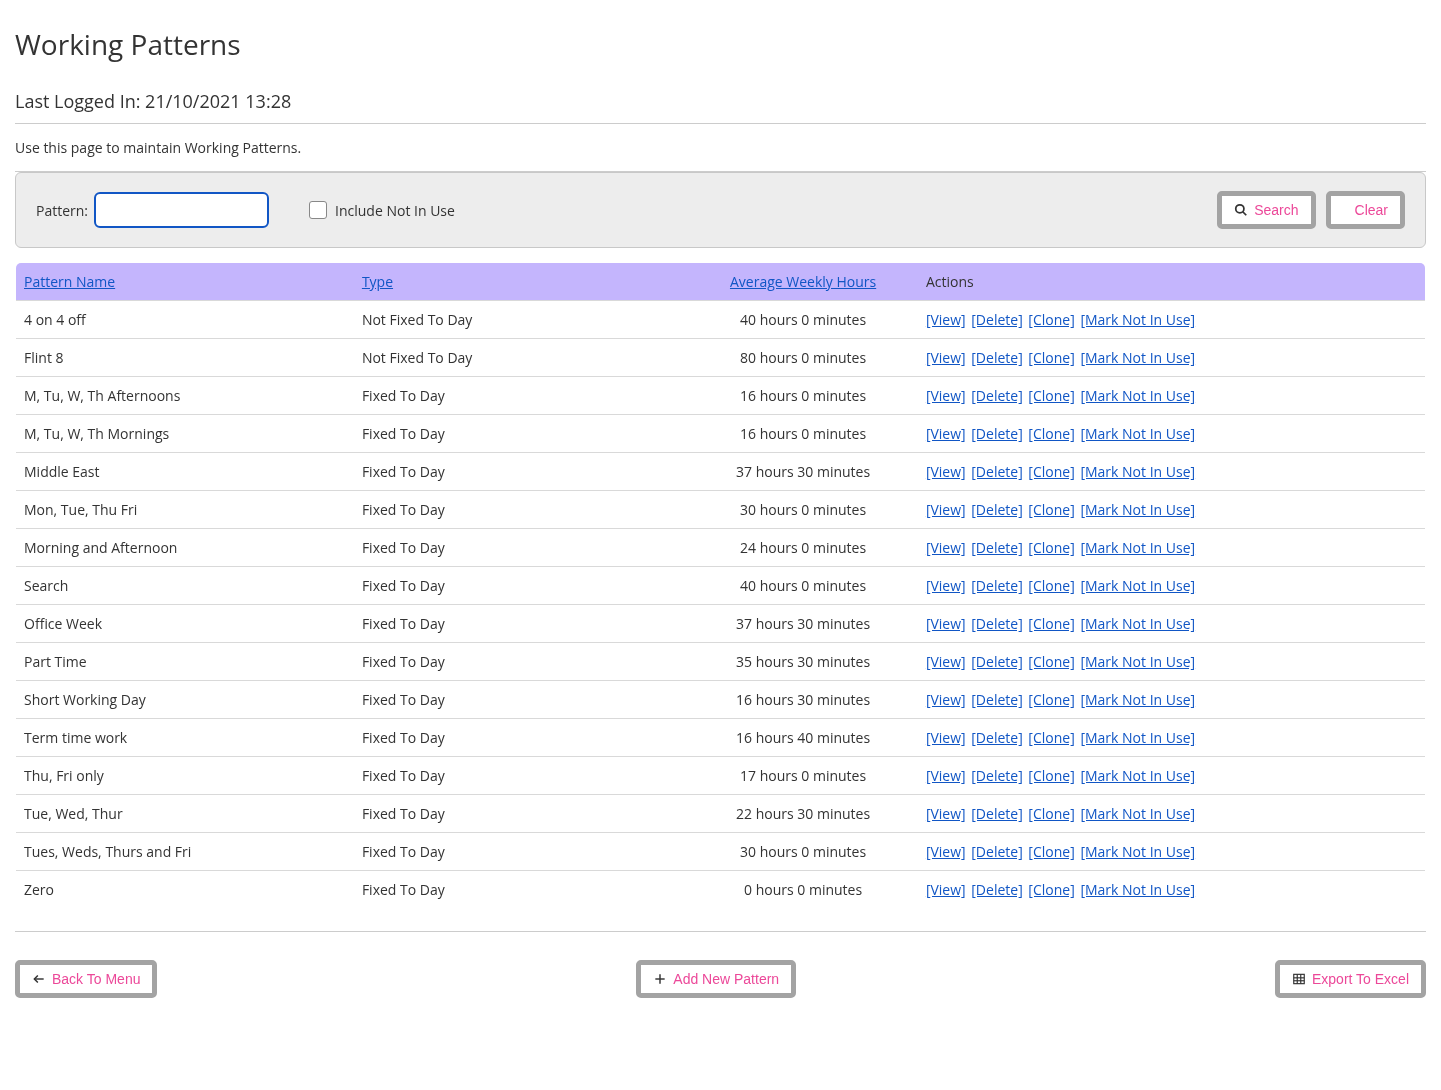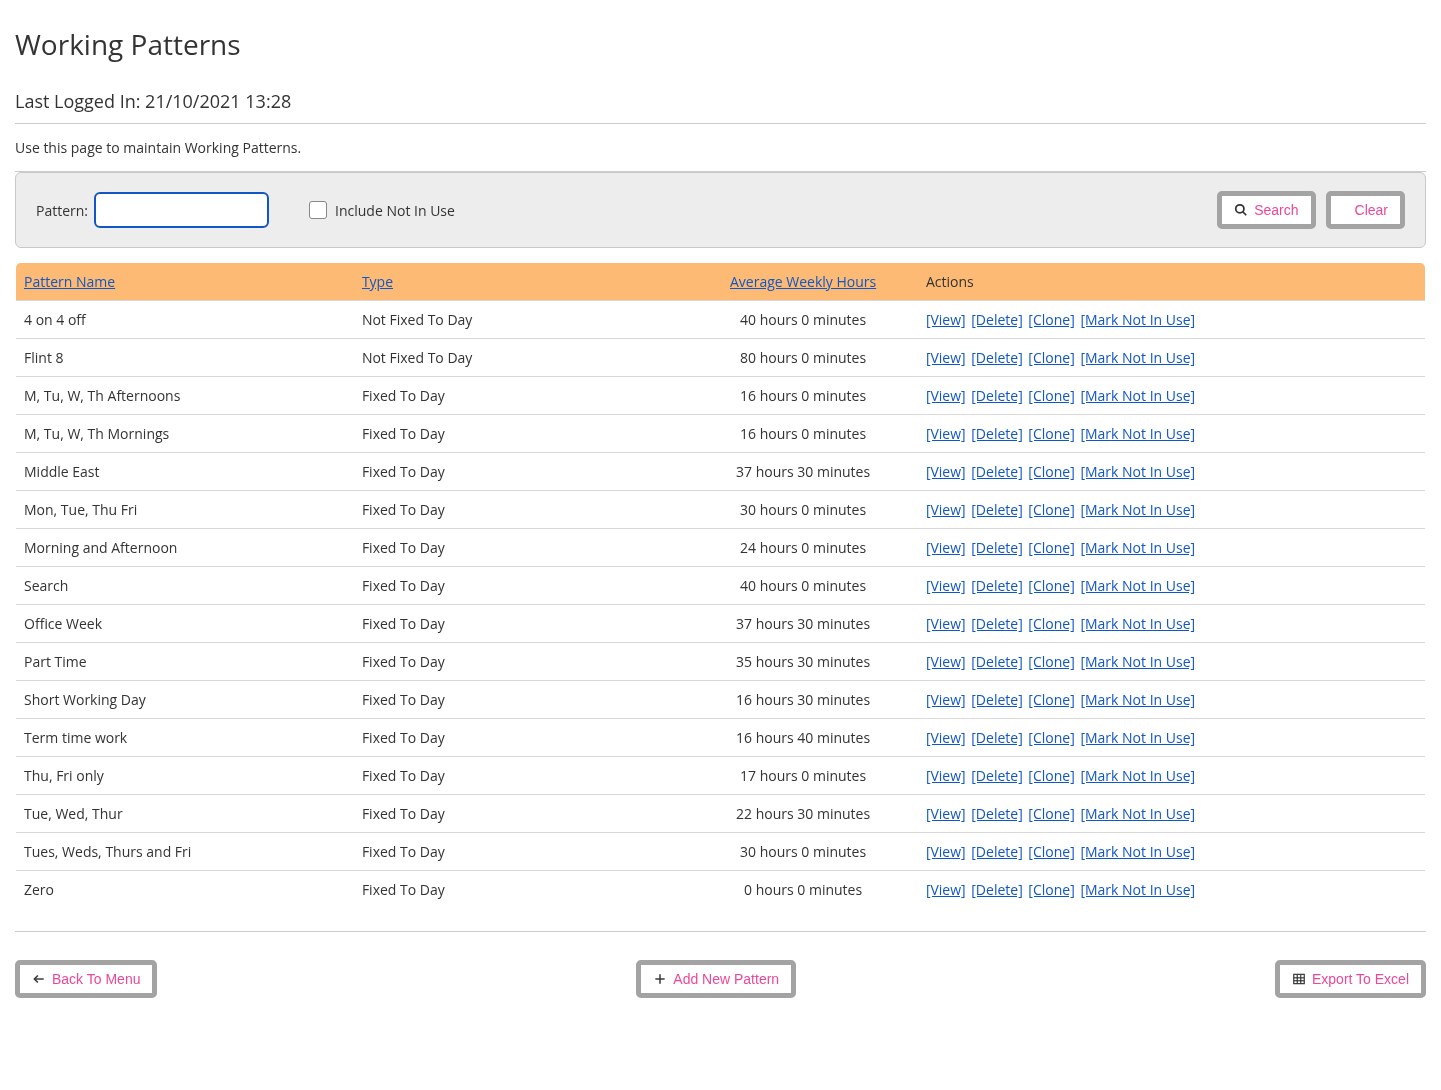--- a/index.html
+++ b/index.html
@@ -85,21 +85,21 @@
   .btn + .btn { margin-left: 10px; padding-left: 24px; }
   .icon { display: inline-flex; }
   table {
     width: 100%;
     border-collapse: collapse;
     border: 1px solid #c8c8c8;
     border-radius: 6px;
     overflow: hidden;
   }
   thead tr {
-    background: #fdba74;
+    background: #c4b5fd;
   }
   th, td {
     text-align: left;
     padding: 9px 8px;
     font-weight: 400;
     font-size: 14px;
     border-bottom: 1px solid #d9d9d9;
   }
   th a.sort-link {
     color: #1156c5;

